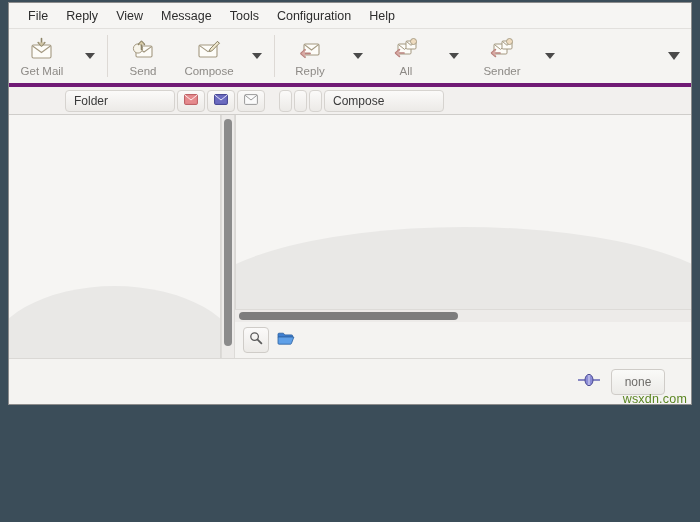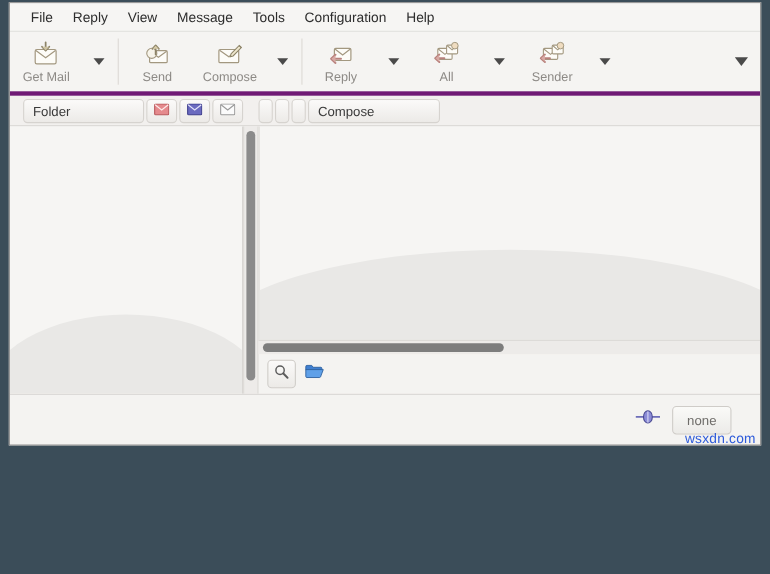--- a/index.html
+++ b/index.html
@@ -124,21 +124,21 @@
     border-radius: 4px;
     display: flex;
     align-items: center;
     justify-content: flex-start;
     padding: 0 8px;
     font-size: 12px;
     color: #3a3a3a;
     cursor: default;
     white-space: nowrap;
   }
-  .colbtn.folder { width: 110px; }
+  .colbtn.folder { width: 110px; margin-left: 44px; }
   .colbtn.iconbtn { width: 28px; justify-content: center; padding: 0; }
   .colbtn.narrow { width: 13px; padding: 0; }
   .colbtn.subject { width: 120px; }
   .colheader .gap { width: 10px; }
 
   
   .panes {
     flex: 1 1 auto;
     display: flex;
     position: relative;
@@ -261,21 +261,21 @@
     color: #6f6d6a;
     padding: 0 10px;
     cursor: default;
   }
 
   .watermark {
     position: absolute;
     right: 4px;
     bottom: -2px;
     font-size: 12.5px;
-    color: #1d4ed8;
+    color: #4d7c0f;
     font-family: "Liberation Sans", sans-serif;
     letter-spacing: 0.2px;
     opacity: 0.92;
     pointer-events: none;
   }
 </style>
 </head>
 <body>
 
 <div id="app">

